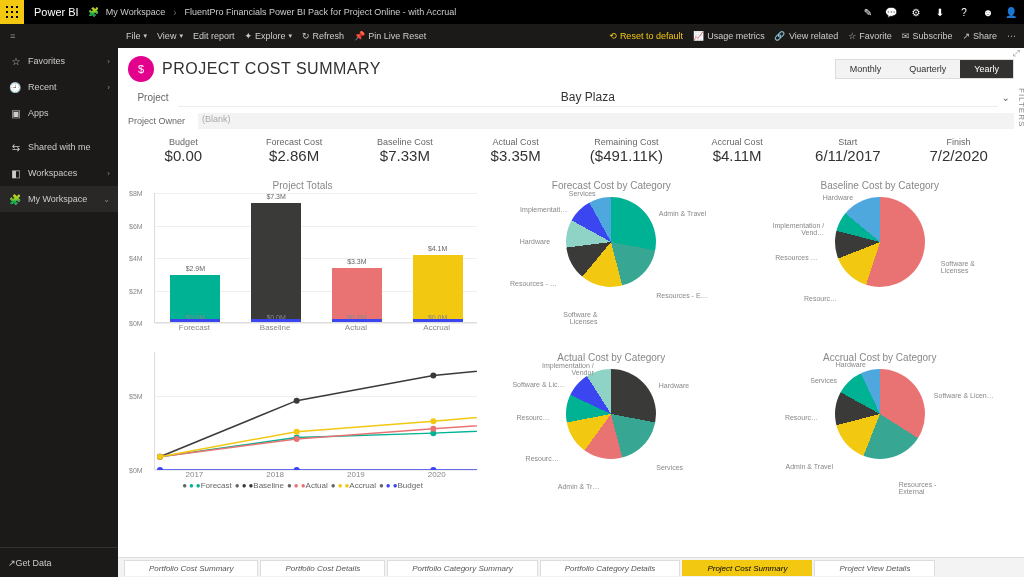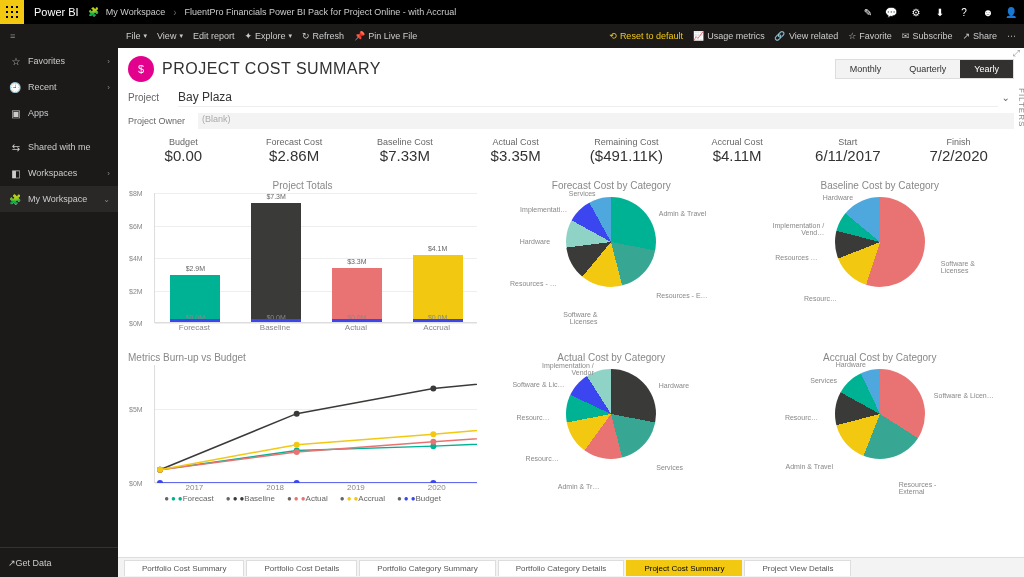--- a/index.html
+++ b/index.html
@@ -26,21 +26,21 @@
 .toolbar .tb-item { display: flex; align-items: center; gap: 3px; cursor: pointer; }
 .toolbar .tb-spacer { flex: 1; }
 .toolbar .reset { display:flex;align-items:center;gap:3px;color:#f2c811; }
 .report { flex: 1; padding: 8px 10px 0 10px; position: relative; overflow: hidden; background:#fff; }
 .report-header { display: flex; align-items: center; }
 .report-header .emblem { width: 26px; height: 26px; border-radius: 50%; background: #e3008c; display:flex;align-items:center;justify-content:center;color:#fff;font-size:11px; }
 .report-header h1 { font-size: 16px; font-weight: 400; letter-spacing: .5px; padding-left: 8px; color:#323130; }
 .period-toggle { margin-left: auto; display: flex; border: 1px solid #ddd; font-size: 9px; }
 .period-toggle div { padding: 4px 14px; cursor: pointer; background:#f3f3f3; }
 .period-toggle div.active { background: #323130; color: #fff; }
-.proj-row { display: flex; align-items: center; margin-top: 6px; font-size: 10px; color: #666; }
+.proj-row { display: flex; align-items: center; margin-top: 6px; font-size: 10px; color: #666; text-align: center; }
 .proj-row .plabel { width: 50px; }
 .proj-row .pval { flex: 1; font-size: 12px; color: #333; padding: 2px 0; border-bottom: 1px solid #eee; }
 .proj-row .dd { font-size: 10px; color:#666; }
 .owner-row { display:flex; align-items:center; margin-top:6px; font-size:9px; color:#666; }
 .owner-row .olabel { width:70px; }
 .owner-row .oval { flex:1; background:#f3f3f3; height:16px; color:#aaa; padding:1px 4px; font-size:9px; }
 .kpis { display: flex; margin-top: 8px; }
 .kpi { flex: 1; text-align: center; }
 .kpi .kl { font-size: 9px; color: #666; }
 .kpi .kv { font-size: 15px; color: #333; }
@@ -54,24 +54,24 @@
 .bar-val { position:absolute; left:0; right:0; text-align:center; font-size:7px; color:#666; top:-10px;}
 .bar-val-bot { position:absolute; left:0; right:0; text-align:center; font-size:7px; color:#888; bottom:1px;}
 .x-labs { display:flex; margin-left:26px; font-size:8px; color:#888; }
 .x-labs div { flex:1; text-align:center; }
 .pie-wrap { flex: 1; display:flex; flex-direction:column; align-items:center; position:relative; }
 .pie { width: 90px; height: 90px; border-radius: 50%; margin-top: 4px; }
 .pie-lab { position: absolute; font-size: 7px; color: #888; }
 .charts-bot { display: flex; margin-top: 4px; height: 160px; }
 .line-chart { flex: 1.3; position: relative; }
 .line-area { height: 118px; position: relative; border-left: 1px solid #ddd; border-bottom: 1px solid #ddd; margin-left: 26px; }
-.legend { display:flex; justify-content:center; gap:12px; font-size:8px; color:#666; margin-top:2px;}
+.legend { display:flex; justify-content:center; gap:3px; font-size:8px; color:#666; margin-top:2px;}
 .legend span::before { content:"●"; margin-right:2px; }
 .tabs { height: 20px; display: flex; align-items: center; font-size: 8px; background: #f3f3f3; border-top: 1px solid #ddd; padding-left: 6px; gap: 2px; }
-.tabs .tab { padding: 3px 17px; background: #fff; border: 1px solid #ddd; border-bottom: none; cursor: pointer; color:#555; }
+.tabs .tab { padding: 3px 24px; background: #fff; border: 1px solid #ddd; border-bottom: none; cursor: pointer; color:#555;font-style:italic; }
 .tabs .tab.active { background: #f2c811; color: #000; border-color:#f2c811; }
 .filters-tab { position:absolute; right:-2px; top:40px; writing-mode:vertical-rl; font-size:8px; color:#888; letter-spacing:1px; }
 .expand-ico { position:absolute; right:4px; top:0; font-size:9px; color:#888; cursor:pointer; }
 </style>
 </head>
 <body>
 
 <div class="topbar">
   <div class="waffle">
     <svg width="12" height="12" viewBox="0 0 12 12">
@@ -161,21 +161,21 @@
           <span>✦</span>
           <span>Explore</span> 
           <span style="font-size:7px">▾</span>
         </div>
       <div class="tb-item">
           <span>↻</span>
           <span>Refresh</span>
         </div>
       <div class="tb-item">
           <span>📌</span>
-          <span>Pin Live File</span>
+          <span>Pin Live Reset</span>
         </div>
       <div class="tb-spacer"></div>
       <div class="reset">
           <span>⟲</span>
           <span>Reset to default</span>
         </div>
       <div class="tb-item">
           <span>📈</span>
           <span>Usage metrics</span>
         </div>
@@ -316,21 +316,20 @@
         <div class="pie-lab" style="left: 195.237px; top: 79.6989px; width: 60px; text-align: left;">Software &amp; Licenses</div>
             <div class="pie-lab" style="left: 31.5581px; top: 115.196px; width: 60px; text-align: right;">Resourc…</div>
             <div class="pie-lab" style="left: 12.1223px; top: 73.893px; width: 60px; text-align: right;">Resources …</div>
             <div class="pie-lab" style="left: 18.7576px; top: 41.8526px; width: 60px; text-align: right;">Implementation / Vend…</div>
             <div class="pie-lab" style="left: 47.6017px; top: 13.9007px; width: 60px; text-align: right;">Hardware</div>
           </div>
       </div>
 
       <div class="charts-bot">
         <div class="line-chart">
-          <div class="chart-title" style="text-align:left;margin-left:0;">Metrics Burn-up vs Budget</div>
           <div class="line-area" id="line-area">
               <div class="grid-line" style="top: 118px;"></div>
               <div class="y-lab" style="top: 118px;">$0M</div>
               <div class="grid-line" style="top: 44.25px;"></div>
               <div class="y-lab" style="top: 44.25px;">$5M</div>
               <svg width="100%" height="118" style="position: absolute; left: 0px; top: 0px;">
                 <circle cx="5" cy="104.725" r="3" fill="#00b294"></circle>
                 <circle cx="141.66666666666666" cy="85.55" r="3" fill="#00b294"></circle>
                 <circle cx="278.3333333333333" cy="81.125" r="3" fill="#00b294"></circle>
                 <circle cx="415" cy="75.225" r="3" fill="#00b294"></circle>

